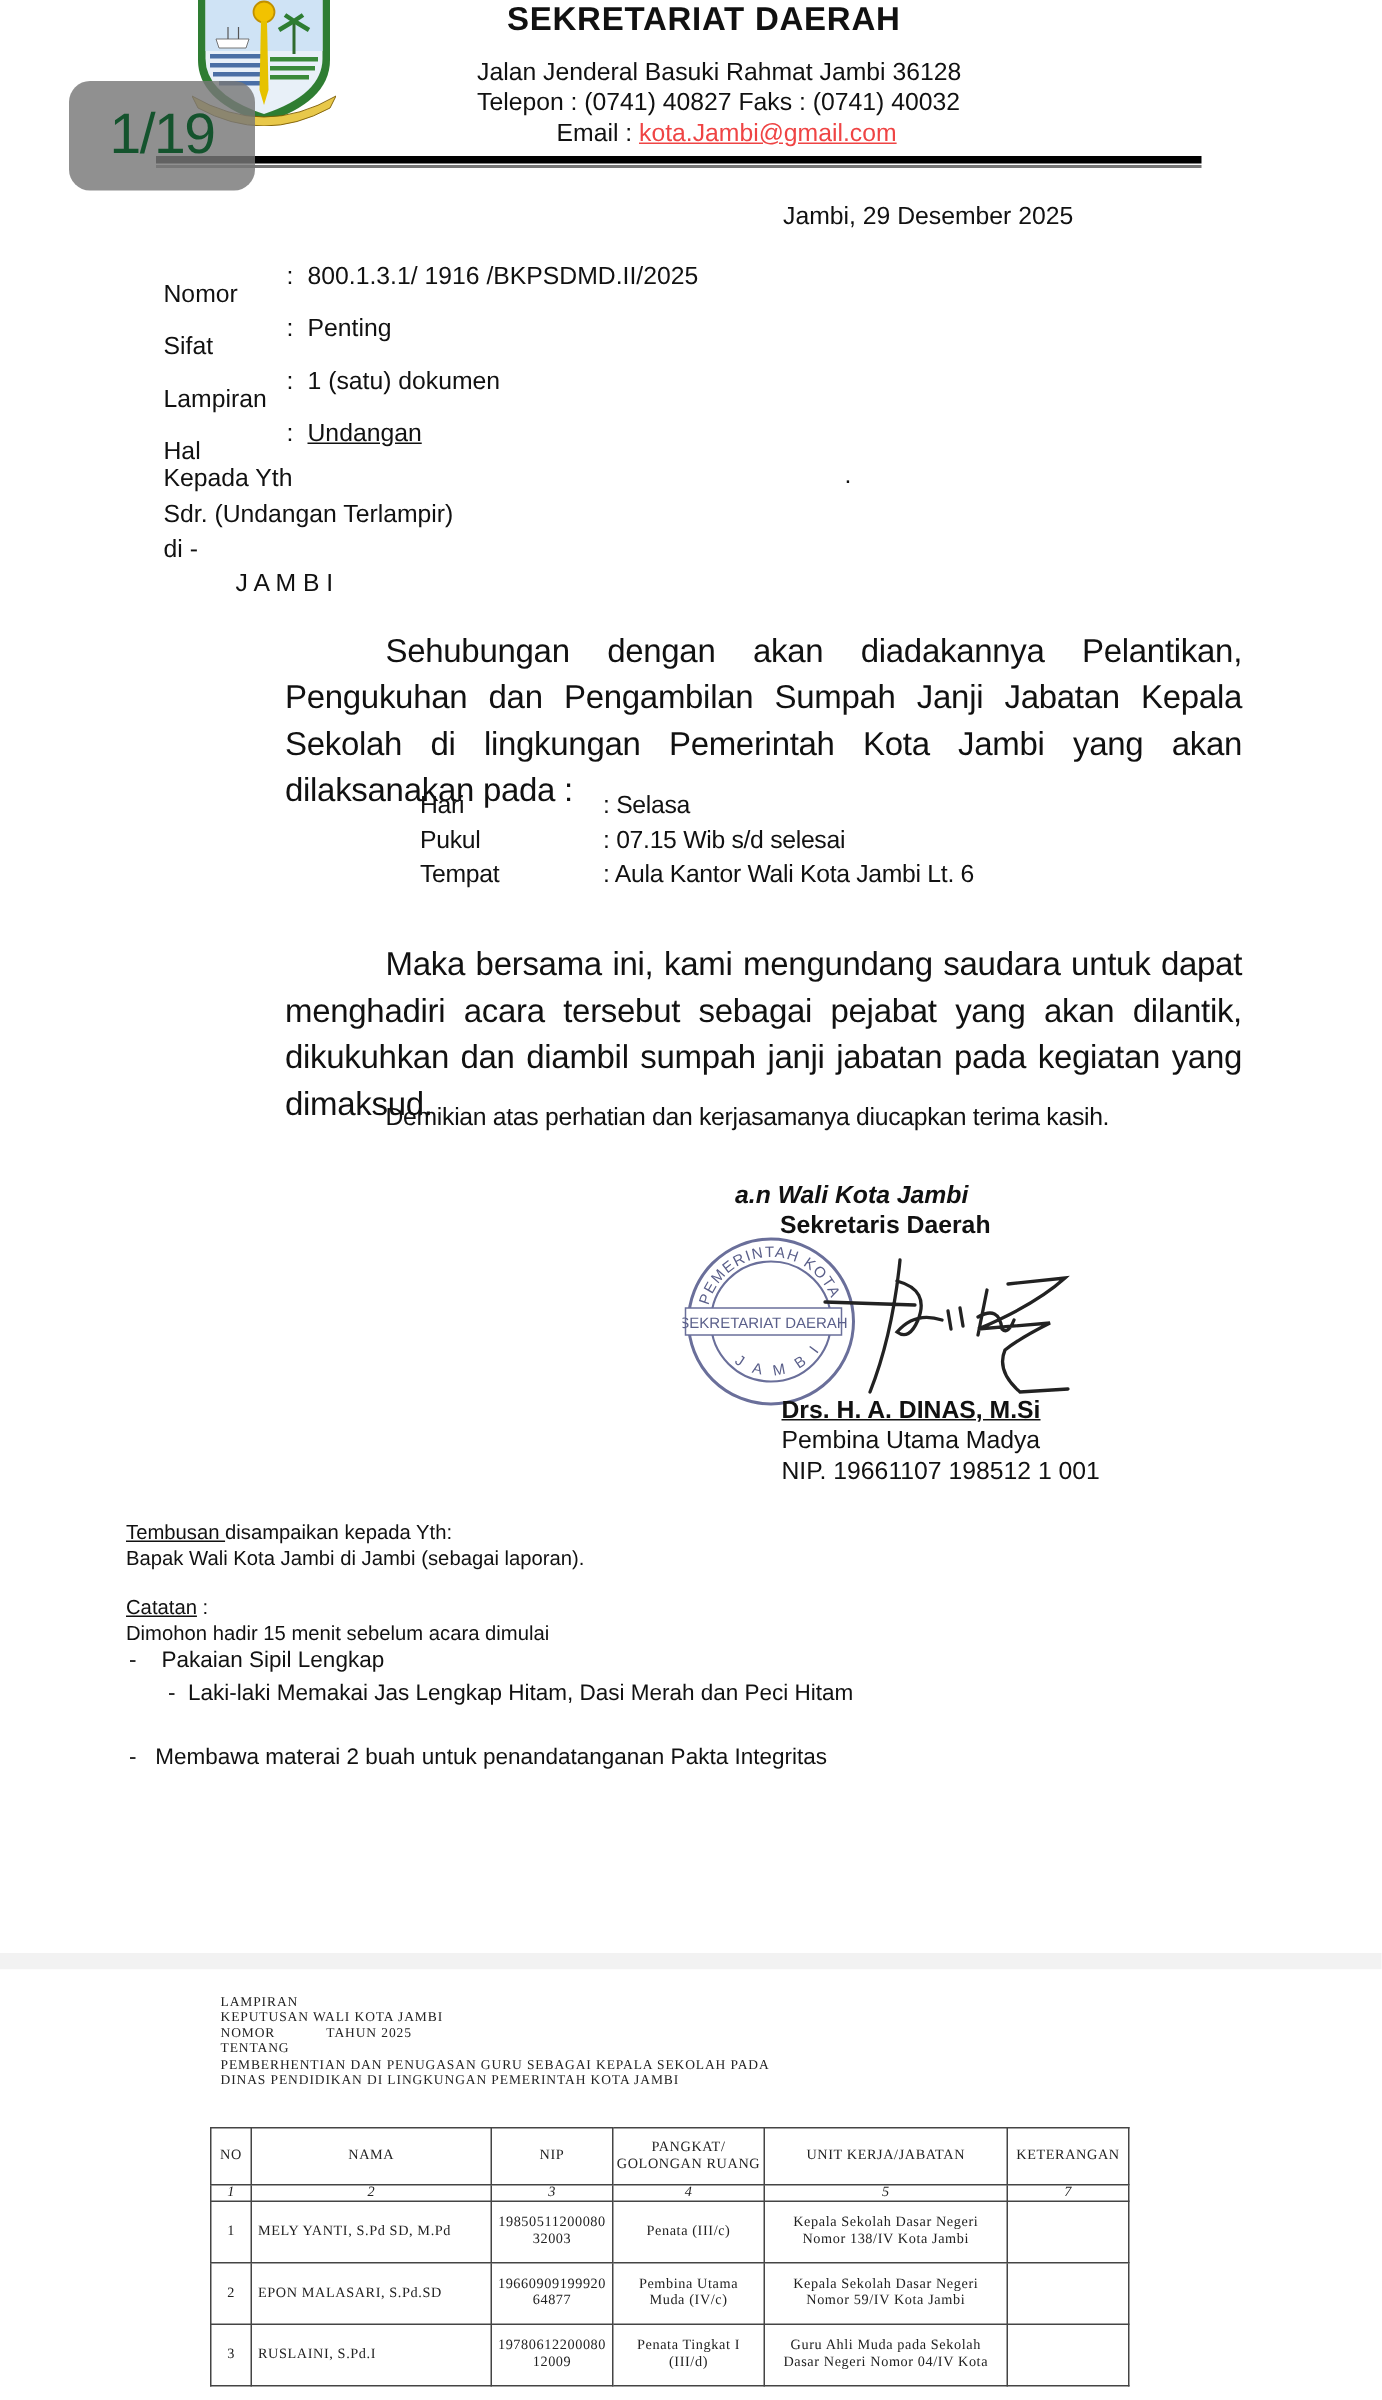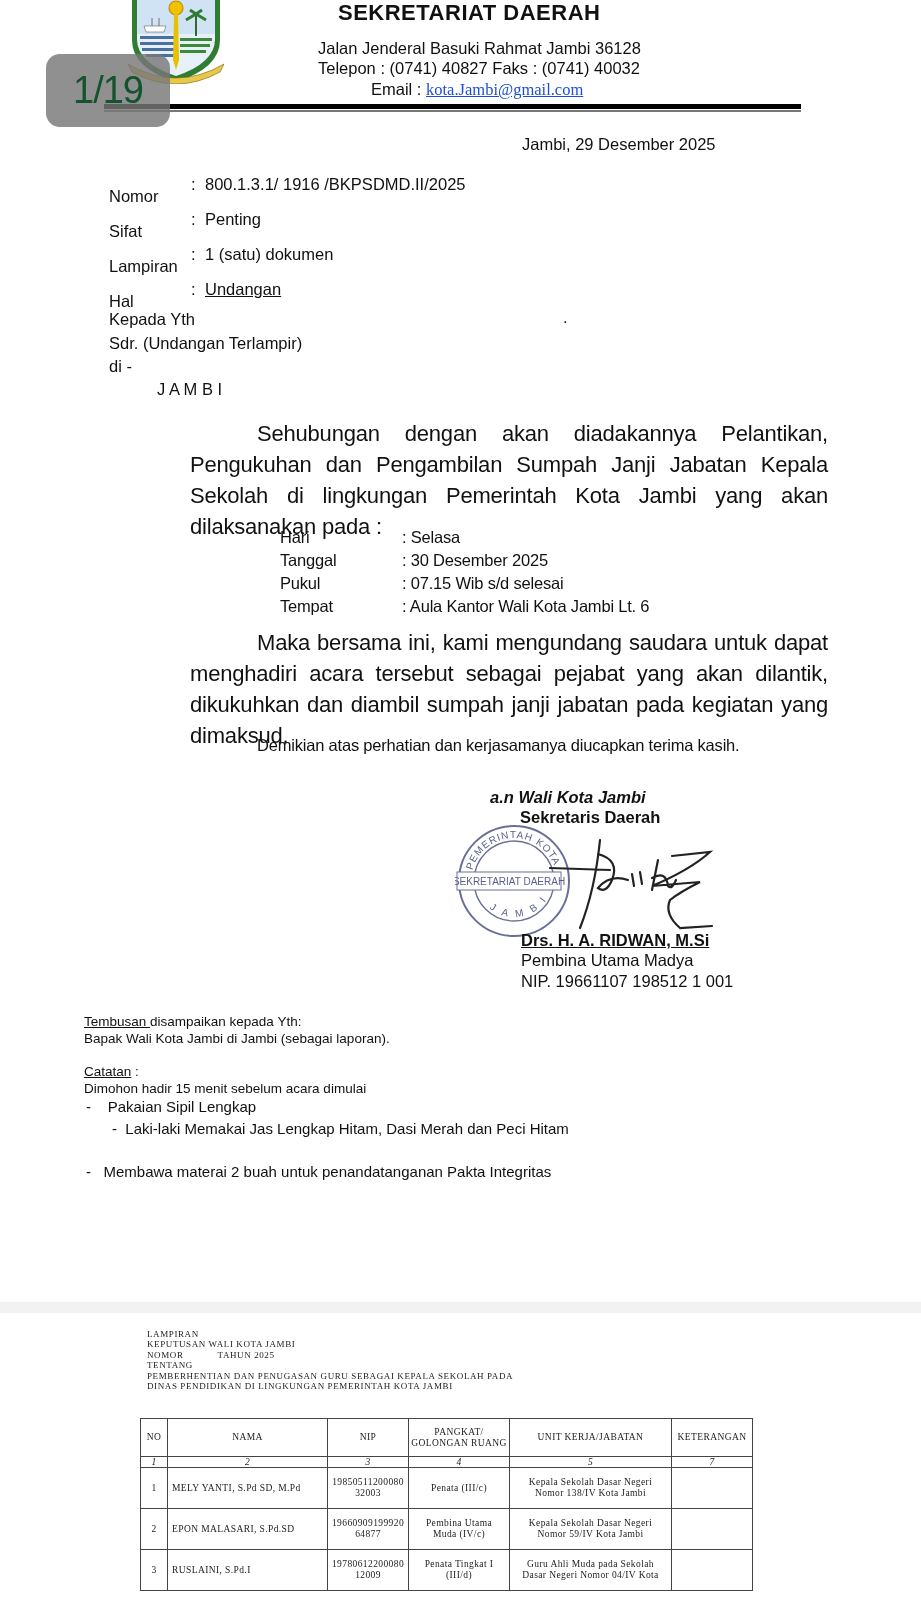--- a/index.html
+++ b/index.html
@@ -10,21 +10,21 @@
   .page2 { top:1313px; height:287px; }
   .abs { position:absolute; white-space:nowrap; }
 
   
   .logo { position:absolute; left:128px; top:0; width:96px; height:84px; }
   
   .counter { position:absolute; left:46px; top:54px; width:124px; height:73px; background:rgba(120,120,120,0.82); border-radius:14px; color:#14532d; font-size:38px; display:flex; align-items:center; justify-content:center; letter-spacing:-1px; z-index:5; }
 
   .kop-title { left:338px; top:0px; font-size:22px; font-weight:bold; letter-spacing:0.5px; line-height:26px; }
   .kop-line { font-size:16.5px; line-height:20px; }
-  .email a { color:#1d4ed8; text-decoration:underline;font-family:Liberation Serif, serif; }
+  .email a { color:#ef4444; text-decoration:underline; }
   .rule-thick { position:absolute; left:104px; top:104px; width:697px; height:5px; background:#000; }
   .rule-thin { position:absolute; left:104px; top:110px; width:697px; height:2px; background:#777; }
 
   .t16 { font-size:16.5px; line-height:23px; }
   .meta { position:absolute; left:109px; top:173px; font-size:16.5px; line-height:23px; }
   .meta .row { display:flex; }
   .meta .k { width:82px;margin-top:12px; }
   .meta .c { width:14px; }
   .u { text-decoration:underline; }
   .para { position:absolute; left:190px; width:638px; font-size:22px; line-height:31px; text-align:justify; letter-spacing:-0.2px; }
@@ -120,24 +120,20 @@
   <div class="abs t16" style="left:157px; top:378px;">J A M B I</div>
 
   <div class="para" style="top:418px;"><span class="indent"></span><span>Sehubungan dengan akan diadakannya Pelantikan, Pengukuhan dan Pengambilan Sumpah Janji Jabatan Kepala Sekolah di lingkungan Pemerintah Kota Jambi yang akan dilaksanakan pada :</span></div>
 
   <div class="event">
     <div class="row">
         <span class="k">Hari</span>
         <span>: Selasa</span>
       </div>
     <div class="row">
-        <span class="k">Tanggal</span>
-        <span>: 30 Desember 2025</span>
-      </div>
-    <div class="row">
         <span class="k">Pukul</span>
         <span>: 07.15 Wib s/d selesai</span>
       </div>
     <div class="row">
         <span class="k">Tempat</span>
         <span>: Aula Kantor Wali Kota Jambi Lt. 6</span>
       </div>
   </div>
 
   <div class="para" style="top:627px;"><span class="indent"></span><span>Maka bersama ini, kami mengundang saudara untuk dapat menghadiri acara tersebut sebagai pejabat yang akan dilantik, dikukuhkan dan diambil sumpah janji jabatan pada kegiatan yang dimaksud.</span></div>
@@ -157,21 +153,21 @@
     <text font-size="10" fill="#5a5f8a" font-family="Liberation Sans, sans-serif" letter-spacing="1"><textPath href="#arcTop" startOffset="8%">PEMERINTAH KOTA</textPath></text>
     <text font-size="10" fill="#5a5f8a" font-family="Liberation Sans, sans-serif" letter-spacing="3"><textPath href="#arcBot" startOffset="22%">J A M B I</textPath></text>
     <rect x="2" y="50" width="104" height="18" fill="#fff" stroke="#6a6f9a" stroke-width="1"></rect>
     <text x="54" y="63" font-size="10" fill="#5a5f8a" text-anchor="middle" font-family="Liberation Sans, sans-serif">SEKRETARIAT DAERAH</text>
   </svg>
 
   <svg class="signature" viewBox="0 0 175 110">
     <path d="M10 38 L70 40 M60 10 Q55 60 40 98 M58 24 Q80 30 72 50 Q66 64 58 58 Q70 44 88 50 M92 44 L94 56 M100 42 L102 54 M118 30 Q114 50 112 60 M112 48 Q126 40 128 56 Q132 60 136 50 M132 26 L170 22 Q150 40 112 56 L160 52 Q140 62 130 70 Q124 84 140 98 L172 96" fill="none" stroke="#222" stroke-width="2.2" stroke-linecap="round"></path>
   </svg>
 
-  <div class="sig" style="left:521px; top:931px; font-weight:bold; text-decoration:underline;">Drs. H. A. RIDWAN, M.Si</div>
+  <div class="sig" style="left:521px; top:931px; font-weight:bold; text-decoration:underline;">Drs. H. A. DINAS, M.Si</div>
   <div class="sig" style="left:521px; top:951px;">Pembina Utama Madya</div>
   <div class="sig" style="left:521px; top:972px;">NIP. 19661107 198512 1 001</div>
 
   <div class="abs small notes" style="top:1013px;"><span class="u">Tembusan </span><span>disampaikan kepada Yth:</span></div>
   <div class="abs small notes" style="top:1030px;">Bapak Wali Kota Jambi di Jambi (sebagai laporan).</div>
 
   <div class="abs small notes" style="top:1063px;"><span class="u">Catatan</span><span> :</span></div>
   <div class="abs small notes" style="top:1080px;">Dimohon hadir 15 menit sebelum acara dimulai</div>
 
   <div class="bul" style="left:86px; top:1096px;">-&nbsp;&nbsp;&nbsp;&nbsp;<span>Pakaian Sipil Lengkap</span></div>

